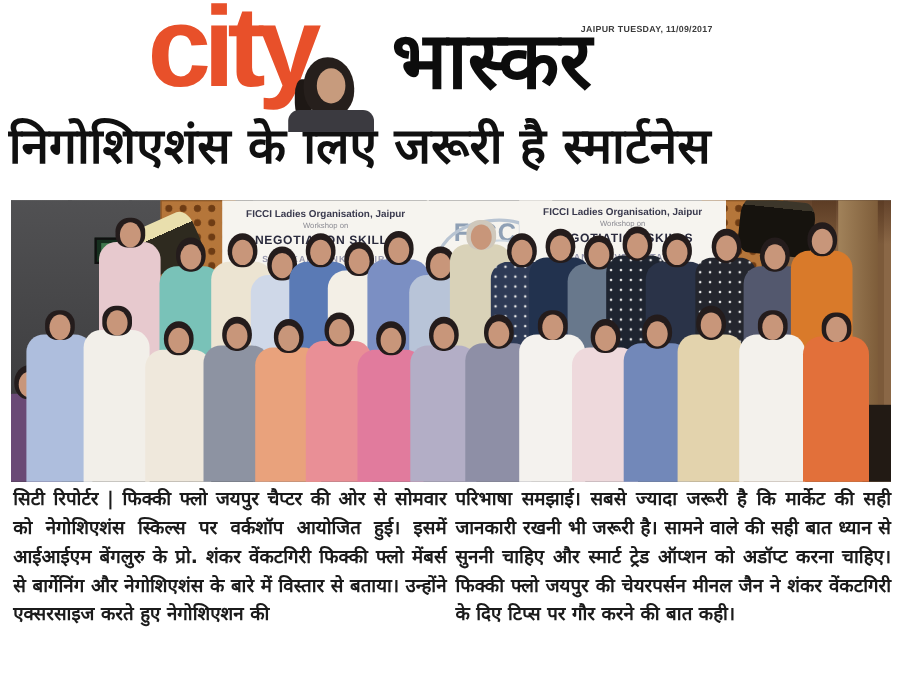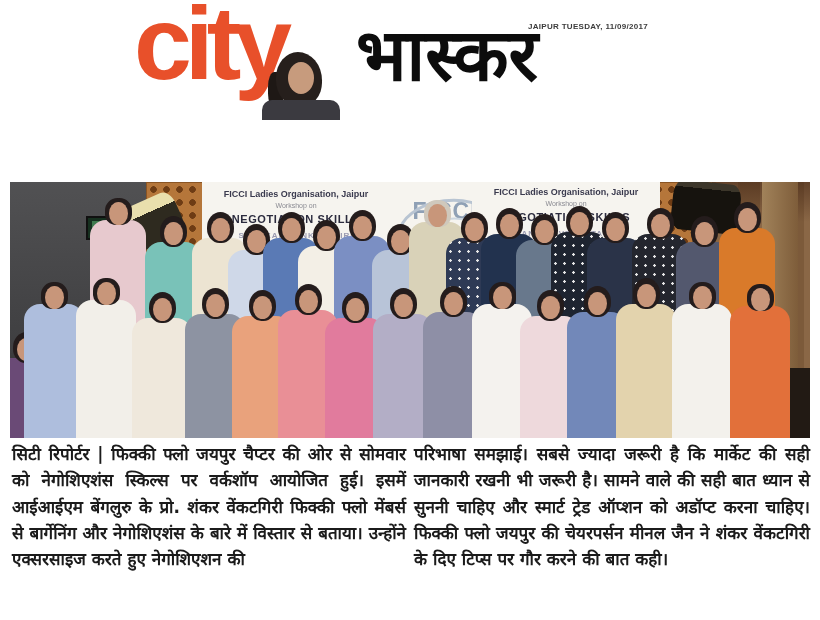--- a/index.html
+++ b/index.html
@@ -105,20 +105,21 @@
     <div class="logo-city">city</div>
     <div class="mast-photo">
       <div class="mw-tail"></div>
       <div class="mw-hair"></div>
       <div class="mw-face"></div>
       <div class="mw-body"></div>
     </div>
     <div class="logo-bhaskar">भास्कर</div>
   </div>
 
+  <h1 class="headline">निगोशिएशंस के लिए जरूरी है स्मार्टनेस</h1>
 
   <div class="photo">
     <div class="wall-left"></div>
     <div class="wood"></div>
     <div class="wood-top"></div>
     <div class="pillar"></div>
     <div class="lattice lat-a"></div>
     <div class="lattice lat-c"></div>
 
     <div class="board board-logo">

